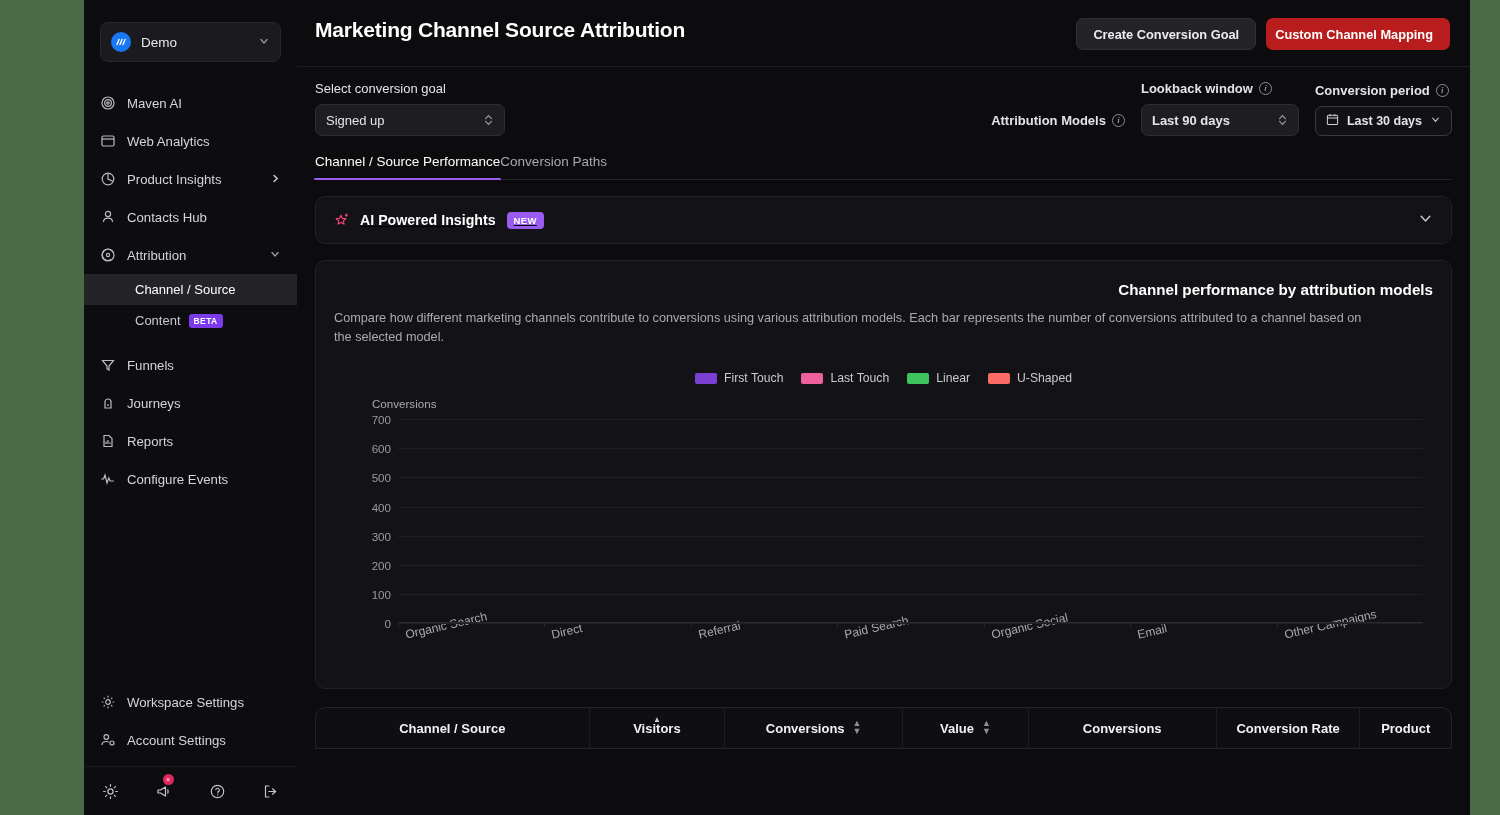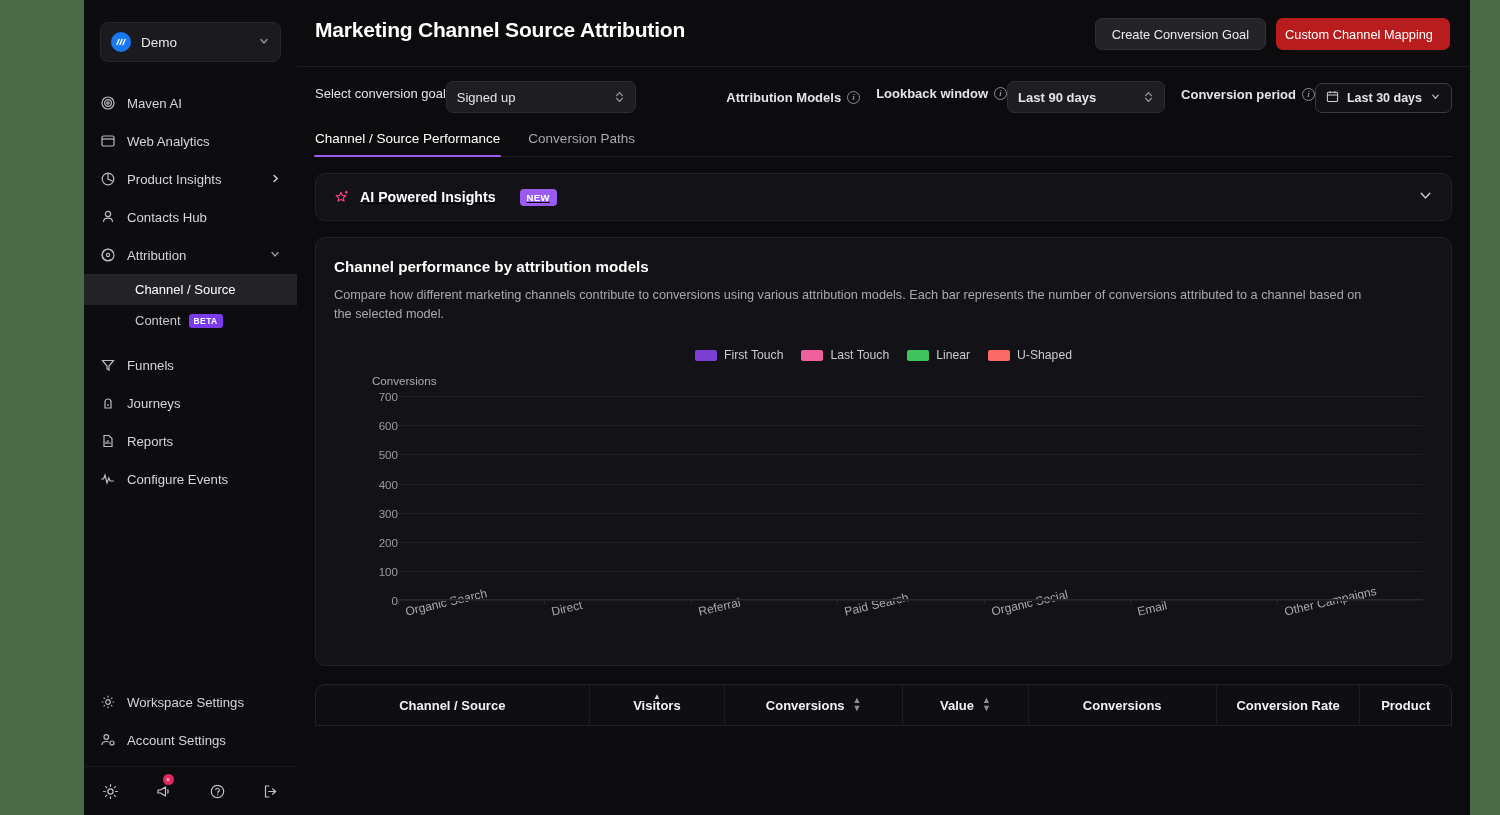--- a/index.html
+++ b/index.html
@@ -103,34 +103,34 @@
 
   .topbar {
     display: flex; align-items: flex-start; justify-content: space-between;
     padding: 18px 20px 0 18px;
   }
   .page-title { color: #fff; font-size: 21px; font-weight: 700; letter-spacing: -0.2px; }
   .btns { display: flex; gap: 10px; margin-top: 0px; }
   .btn {
     height: 32px; padding: 0 16px;
     border-radius: 7px;
-    font-size: 12.8px; font-weight: 400;
+    font-size: 12.8px; font-weight: 700;
     display: flex; align-items: center;
     cursor: pointer; border: 1px solid transparent;
   }
   .btn-secondary { background: #232328; color: #ececf0; border-color: #2f2f36; }
   .btn-primary { background: #b91c1c; color: #fff; padding-left: 8px; }
 
   .divider { height: 1px; background: #1e1e22; margin: 16px 0 0 0; }
 
   .filters {
     display: flex; align-items: flex-end; justify-content: space-between;
     padding: 14px 18px 0 18px;
   }
-  .fgroup { display: flex; flex-direction: row; }
+  .fgroup { display: flex; flex-direction: column; }
   .flabel {
     color: #e4e4e8; font-size: 13px; margin-bottom: 8px;
     display: flex; align-items: center; gap: 6px;
   }
   .info-i {
     width: 13px; height: 13px; border-radius: 50%;
     border: 1px solid #8c8c95; color: #8c8c95;
     font-size: 9px; font-style: italic;
     display: inline-flex; align-items: center; justify-content: center;
     font-family: "Liberation Serif", serif;
@@ -154,21 +154,21 @@
     background: #232328; color: #cfcfd6; font-size: 11.5px;
     padding: 3px 9px; border-radius: 11px;
   }
   .date-box {
     height: 30px; background: #121216; border: 1px solid #3a3a42;
     border-radius: 7px; display: flex; align-items: center; gap: 8px;
     padding: 0 10px; color: #e4e4e8; font-size: 12.5px; cursor: pointer;
   }
 
   .tabs {
-    display: flex; gap: 28px; margin: 18px 18px 0 18px;
+    display: flex; margin: 18px 18px 0 18px;
     border-bottom: 1px solid #222227;
   }
   .tab {
     padding: 0 0 10px 0; font-size: 13.5px; color: #a8a8b0;
     cursor: pointer; position: relative;
   }
   .tab.active { color: #fff; }
   .tab.active::after {
     content: ""; position: absolute; left: -1px; right: -1px; bottom: -1px;
     height: 2px; background: #9a5cf0; border-radius: 2px;
@@ -181,42 +181,42 @@
     border-radius: 10px;
   }
   .ai-card {
     height: 48px; display: flex; align-items: center;
     padding: 0 18px; cursor: pointer; text-decoration: underline;
   }
   .ai-star { color: #f0437a; font-size: 15px; margin-right: 10px; display:flex; }
   .ai-title { color: #fff; font-size: 14.2px; font-weight: 600; }
   .new-badge {
     background: #9a5cf0; color: #fff; font-size: 9.5px; font-weight: 700;
-    padding: 3px 7px; border-radius: 4px; margin-left: 24px; letter-spacing: .3px;
+    padding: 3px 7px; border-radius: 4px; margin-left: 11px; letter-spacing: .3px;
   }
   .ai-chev { margin-left: auto; color: #c9c9d0; font-size: 13px; }
 
   .chart-card { padding: 20px 18px 16px 18px; }
-  .chart-title { color: #fff; font-size: 15.2px; font-weight: 700; }
+  .chart-title { color: #fff; font-size: 15.2px; font-weight: 700; text-align: right; }
   .chart-desc {
     color: #a9a9b2; font-size: 12.7px; line-height: 1.5;
     margin-top: 11px; max-width: 1040px;
   }
 
   .legend { display: flex; justify-content: center; gap: 18px; margin-top: 24px; }
   .lg { display: flex; align-items: center; gap: 7px; }
   .lg-sw { width: 22px; height: 11px; border-radius: 2px; }
   .lg-tx { color: #c9c9d0; font-size: 12.2px; }
 
   .plot-wrap { position: relative; height: 275px; margin-top: 12px; }
   .y-title { position: absolute; left: 38px; top: 0; color: #a9a9b2; font-size: 11.6px; }
   .grid-area { position: absolute; left: 64px; right: 10px; top: 22px; height: 204px; }
   .gl { position: absolute; left: 0; right: 0; height: 1px; background: #1f1f24; }
   .ytick {
-    position: absolute; right: 100%; 
+    position: absolute; right: 100%; margin-right: 7px;
     transform: translateY(-50%);
     color: #9a9aa2; font-size: 11.6px; white-space: nowrap;
   }
   .bars {
     position: absolute; left: 0; right: 0; bottom: 0; top: 0;
     display: flex; align-items: flex-end;
   }
   .grp { flex: 1; display: flex; align-items: flex-end; justify-content: flex-start; gap: 2px; position: relative; }
   .bar { width: 23px; border-radius: 1px; }
   .xlab {

